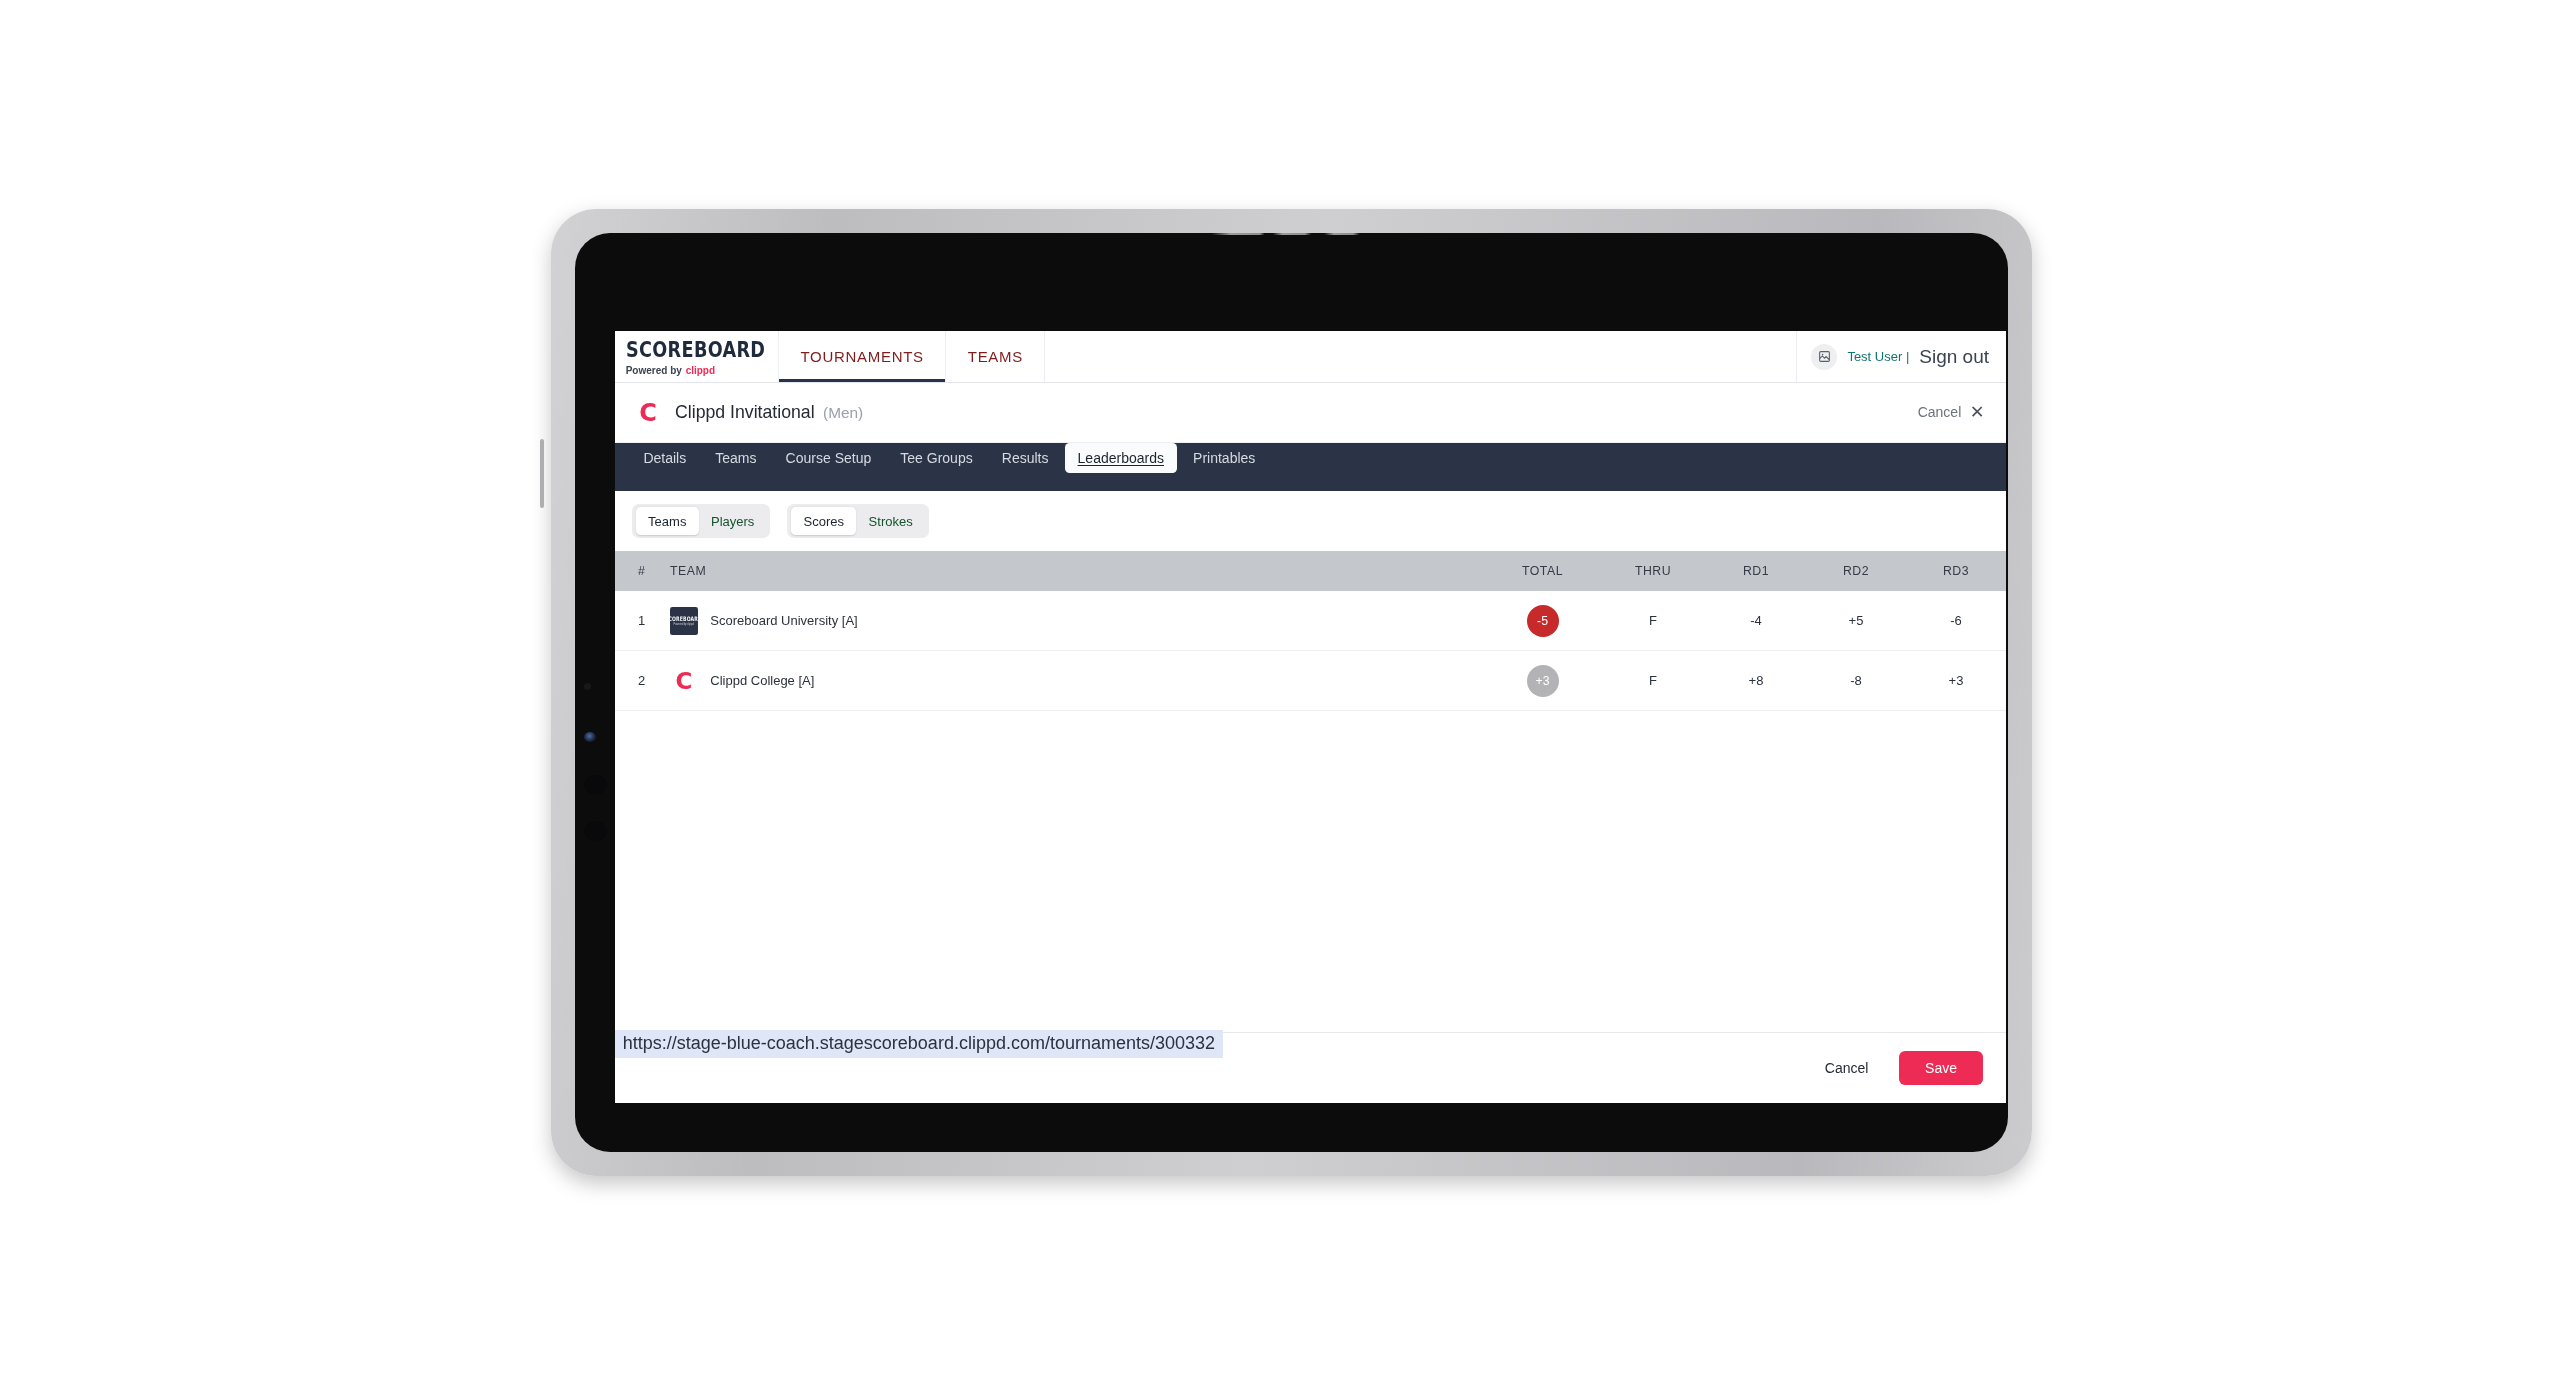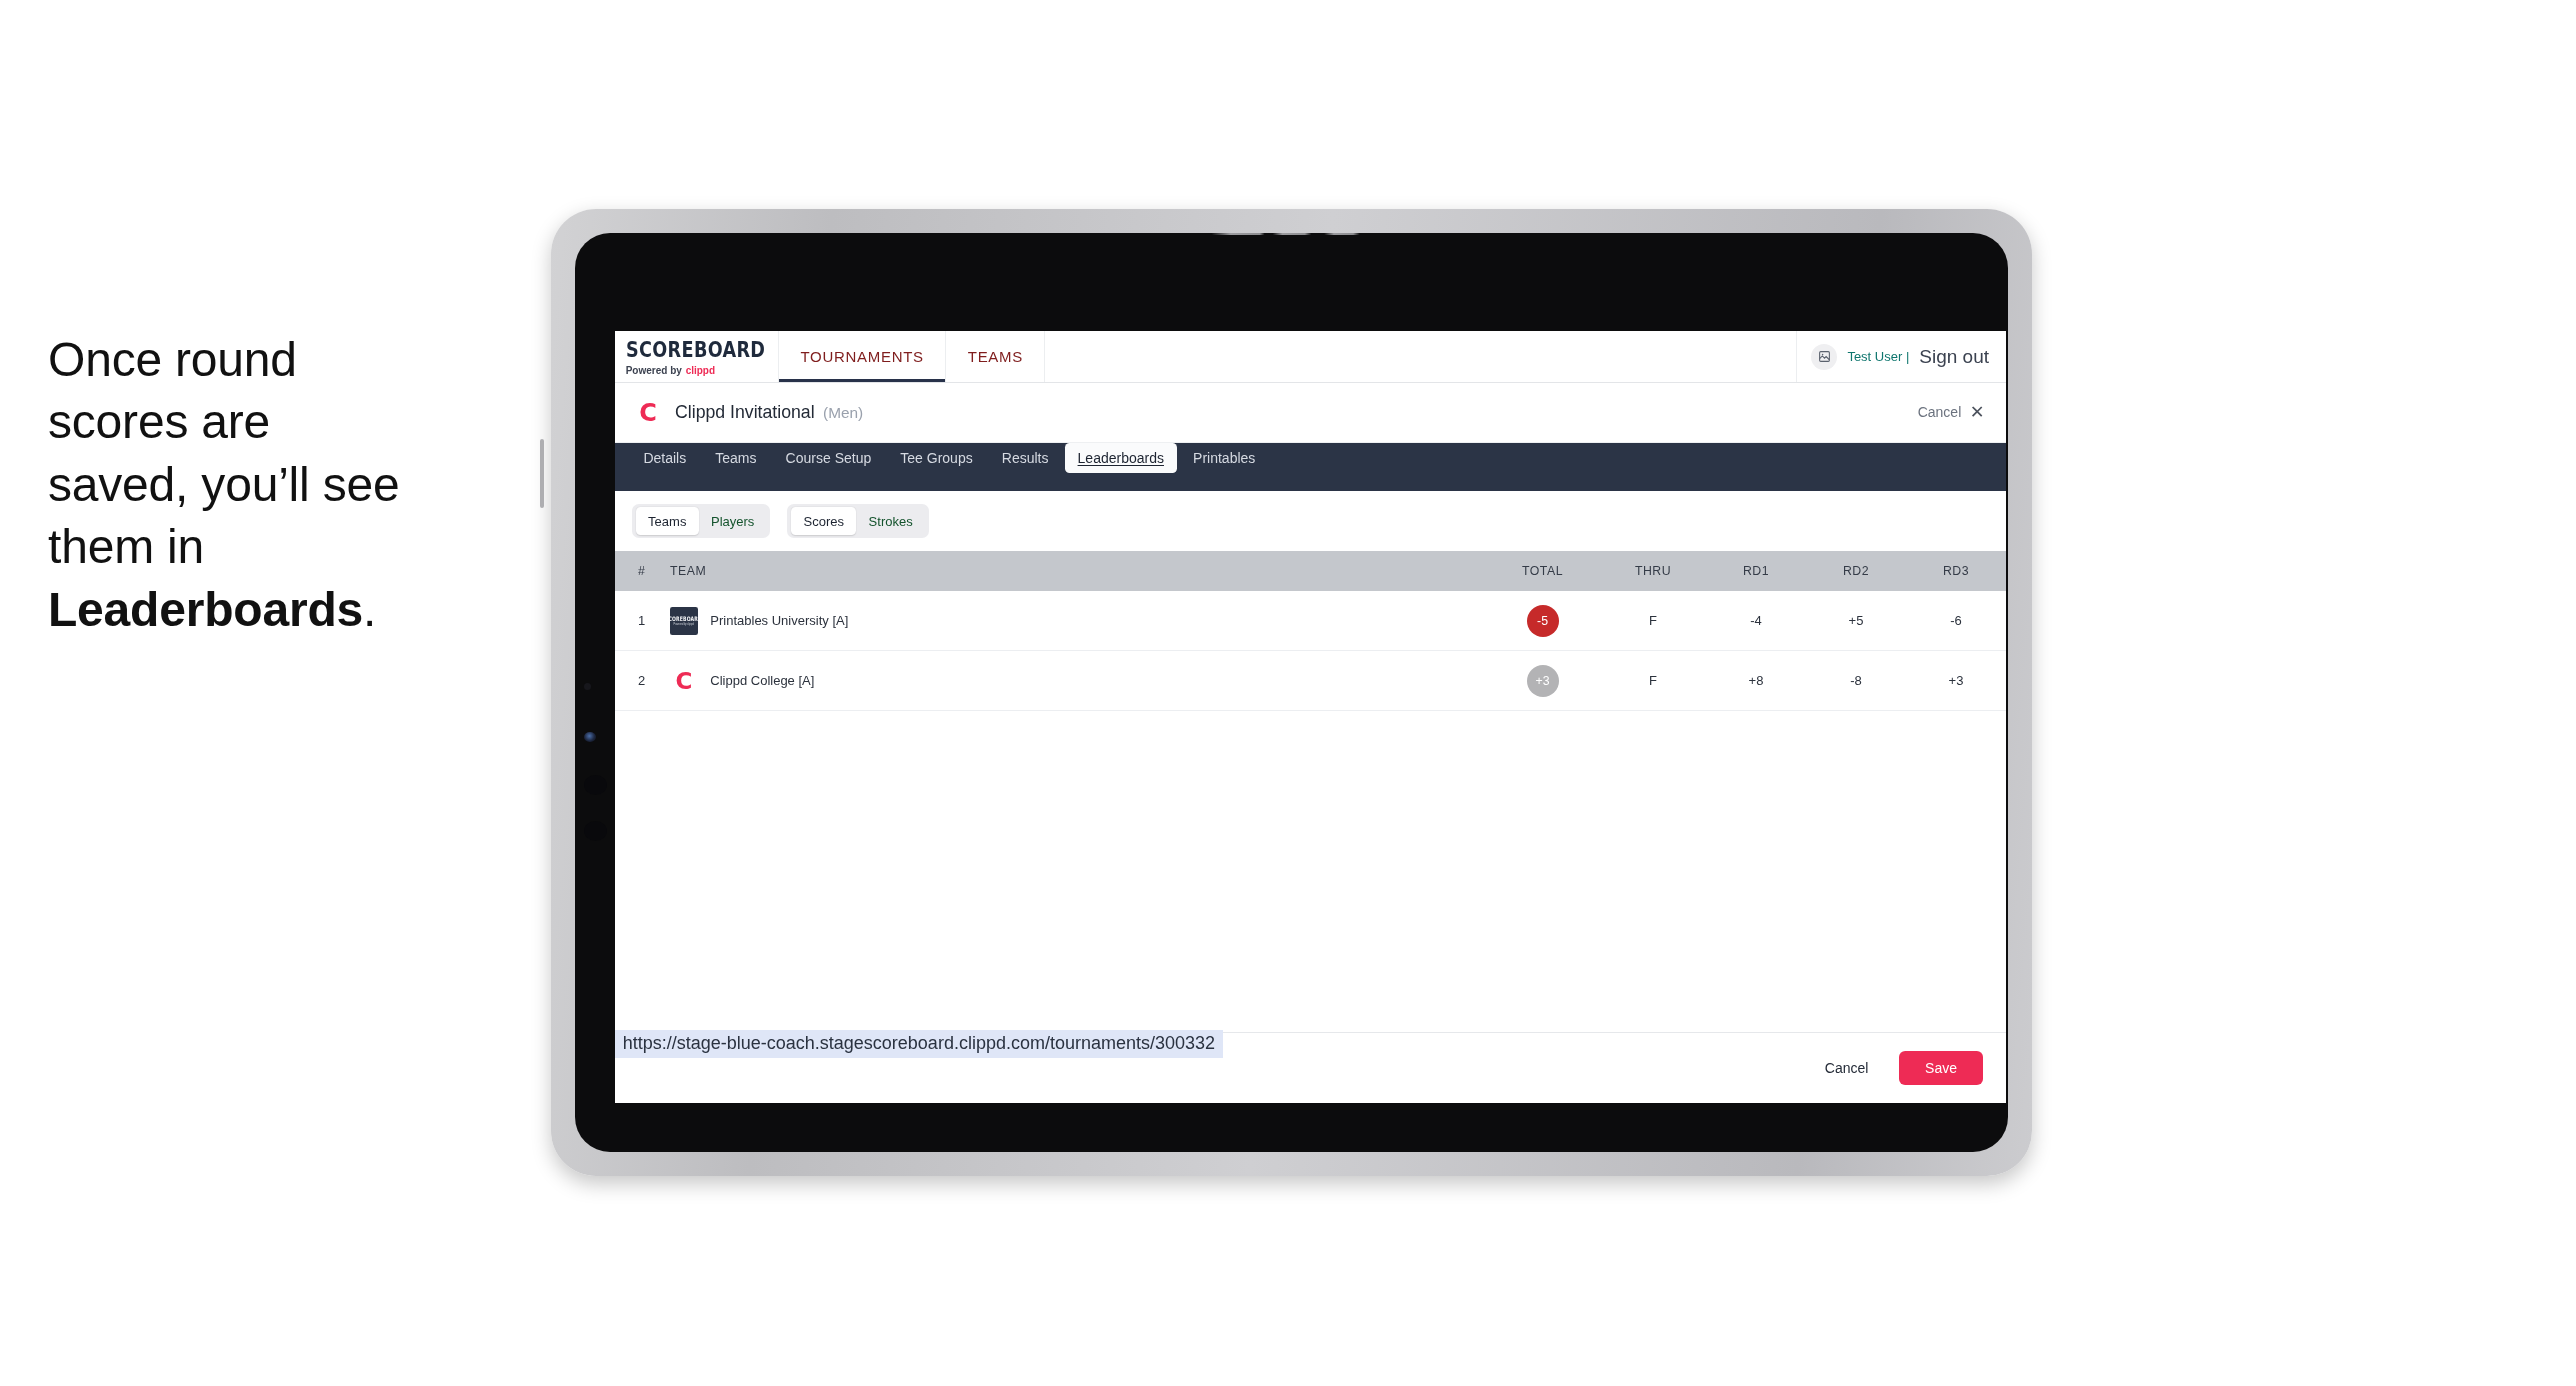--- a/index.html
+++ b/index.html
@@ -275,26 +275,20 @@
     padding: 3.1px 7.7px 3.8px 7.7px;
     white-space: nowrap;
     z-index: 5;
   }
 </style>
 </head>
 <body>
 
 <div class="stage">
 
-  <div class="caption">
-    <span>Once round</span><br>
-    <span>scores are</span><br>
-    <span>saved, you’ll see</span><br>
-    <span>them in </span><b>Leaderboards</b><span>.</span>
-  </div>
 
   <div class="tablet">
     <div class="side-btn b1"></div>
     <div class="tablet-screen">
       <div class="speaker-notch"></div>
       <div class="sensor s0"></div>
       <div class="sensor s1"></div>
       <div class="sensor s2"></div>
       <div class="sensor s3"></div>
 
@@ -370,21 +364,21 @@
             <div class="c-rd">RD3</div>
           </div>
 
           <div class="row">
             <div class="c-rank">1</div>
             <div class="c-team">
               <div class="team-logo-box">
                 <div class="tl-word">SCOREBOARD</div>
                 <div class="tl-sub">Powered by clippd</div>
               </div>
-              <span>Printables University [A]</span>
+              <span>Scoreboard University [A]</span>
             </div>
             <div class="c-total">
               <span class="badge red">-5</span>
             </div>
             <div class="c-thru">F</div>
             <div class="c-rd">-4</div>
             <div class="c-rd">+5</div>
             <div class="c-rd">-6</div>
           </div>
 

